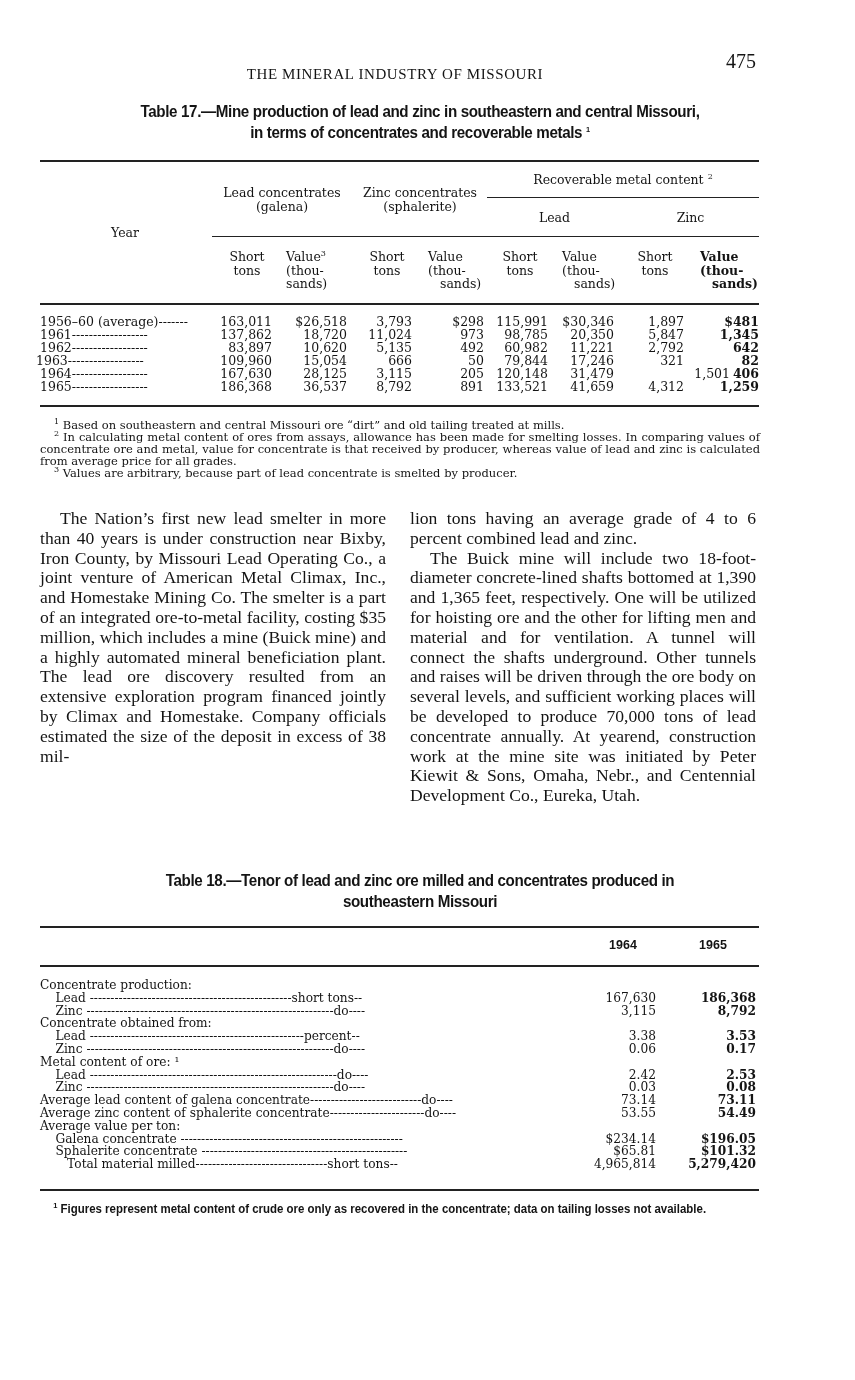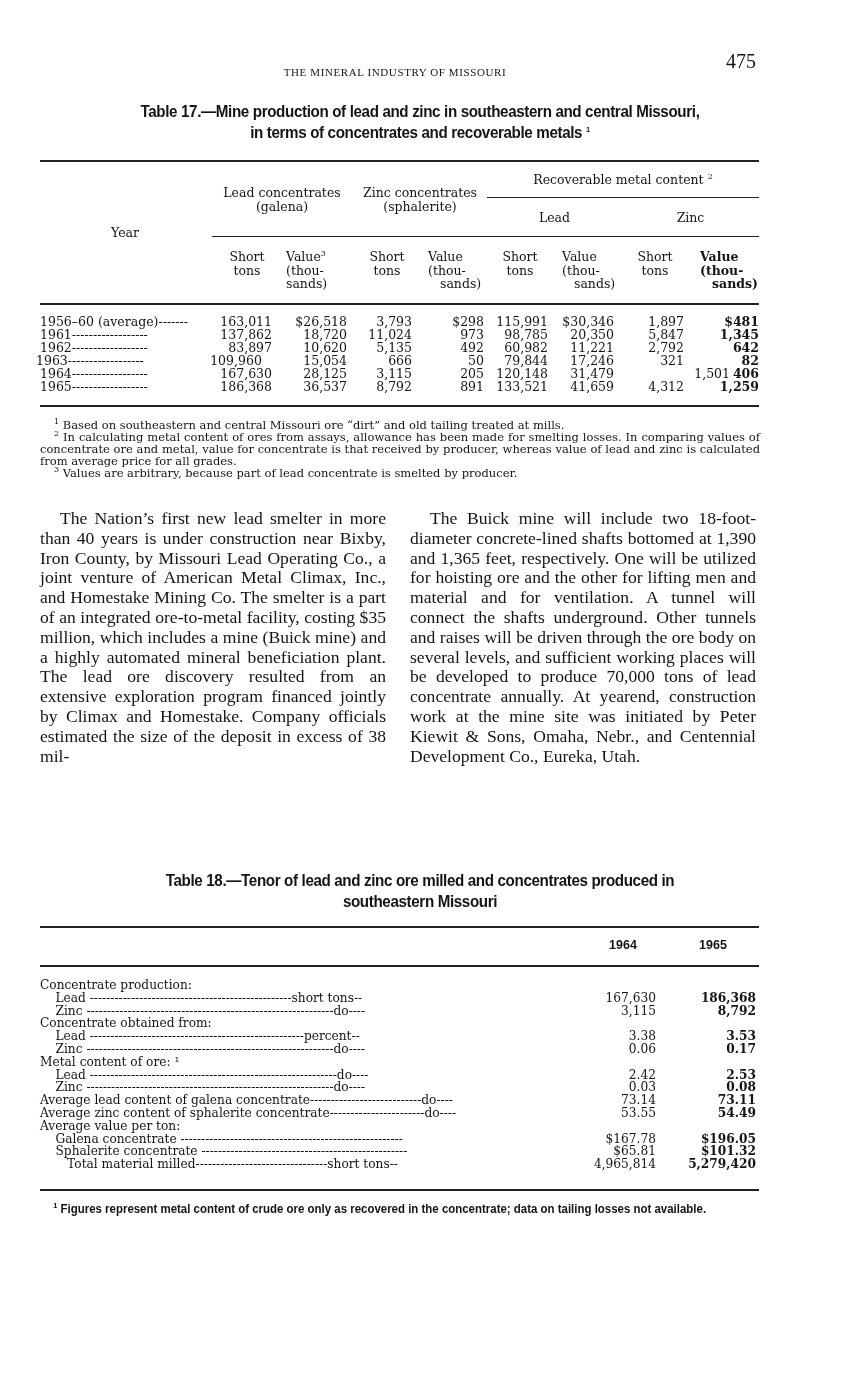--- a/index.html
+++ b/index.html
@@ -1,19 +1,19 @@
 <!DOCTYPE html>
 <html><head>
 <meta charset="utf-8">
 <style>
   html, body { margin: 0; padding: 0; background: #ffffff; }
   body { width: 855px; height: 1380px; position: relative; overflow: hidden; color: #141414;
          font-family: "DejaVu Serif", "Liberation Serif", serif; }
   .abs { position: absolute; }
-  .running-head { left: 0; width: 790px; top: 66px; text-align: center; font-size: 11px; letter-spacing: 0.6px;
+  .running-head { left: 0; width: 790px; top: 66px; text-align: center; font-size: 15px; letter-spacing: 0.6px;
                   font-family: "Liberation Serif", serif; }
   .page-number { left: 726px; top: 50px; font-size: 20px; font-family: "Liberation Serif", serif; }
   .table-title { left: 40px; width: 760px; text-align: center; font-family: "Liberation Sans", sans-serif;
                  font-weight: bold; font-size: 16.5px; line-height: 21px; letter-spacing: -0.4px; transform: scaleX(0.92); transform-origin: center; }
   .rule { position: absolute; background: #222; }
   .hdr { position: absolute; font-size: 12.5px; line-height: 13.5px; text-align: center; font-family: "DejaVu Serif", serif; }
   .cell { position: absolute; font-size: 12.5px; line-height: 13px; font-family: "DejaVu Serif", serif; }
   .num { text-align: right; }
   .fn { position: absolute; left: 40px; width: 720px; font-size: 11.5px; line-height: 12px; font-family: "DejaVu Serif", serif; }
   .body-col { position: absolute; width: 346px; font-family: "Liberation Serif", serif; font-size: 17.6px; line-height: 19.8px; text-align: justify; }
@@ -120,21 +120,21 @@
   <div class="cell num" style="left:200px; width:72px; top:341px;">83,897</div>
   <div class="cell num" style="left:272px; width:75px; top:341px;">10,620</div>
   <div class="cell num" style="left:347px; width:65px; top:341px;">5,135</div>
   <div class="cell num" style="left:412px; width:72px; top:341px;">492</div>
   <div class="cell num" style="left:484px; width:64px; top:341px;">60,982</div>
   <div class="cell num" style="left:548px; width:66px; top:341px;">11,221</div>
   <div class="cell num" style="left:614px; width:70px; top:341px;">2,792</div>
   <div class="cell num bold" style="left:684px; width:75px; top:341px;">642</div>
 
   <div class="cell" style="left:36px; top:354px;text-align:center;">1963------------------</div>
-  <div class="cell num" style="left:200px; width:72px; top:354px;text-align:center;">109,960</div>
+  <div class="cell num" style="left:200px; width:72px; top:354px;">109,960</div>
   <div class="cell num" style="left:272px; width:75px; top:354px;">15,054</div>
   <div class="cell num" style="left:347px; width:65px; top:354px;">666</div>
   <div class="cell num" style="left:412px; width:72px; top:354px;">50</div>
   <div class="cell num" style="left:484px; width:64px; top:354px;">79,844</div>
   <div class="cell num" style="left:548px; width:66px; top:354px;">17,246</div>
   <div class="cell num" style="left:614px; width:70px; top:354px;">321</div>
   <div class="cell num bold" style="left:684px; width:75px; top:354px;">82</div>
 
   <div class="cell" style="left:40px; top:367px;">1964------------------</div>
   <div class="cell num" style="left:200px; width:72px; top:367px;">167,630</div>
@@ -158,20 +158,21 @@
 </div>
 
 <div class="fn" style="top:419px; text-indent:14px;"><sup>1</sup> <span>Based on southeastern and central Missouri ore “dirt” and old tailing treated at mills.</span></div>
 <div class="fn" style="top:431px; text-indent:14px; text-align:justify;"><sup>2</sup> <span>In calculating metal content of ores from assays, allowance has been made for smelting losses. In comparing values of concentrate ore and metal, value for concentrate is that received by producer, whereas value of lead and zinc is calculated from average price for all grades.</span></div>
 <div class="fn" style="top:467px; text-indent:14px;"><sup>3</sup> <span>Values are arbitrary, because part of lead concentrate is smelted by producer.</span></div>
 
 <div class="body-col" style="left:40px; top:509px;">
   <p class="indent">The Nation’s first new lead smelter in more than 40 years is under construction near Bixby, Iron County, by Missouri Lead Operating Co., a joint venture of American Metal Climax, Inc., and Homestake Mining Co. The smelter is a part of an integrated ore-to-metal facility, costing $35 million, which includes a mine (Buick mine) and a highly automated mineral beneficiation plant. The lead ore discovery resulted from an extensive exploration program financed jointly by Climax and Homestake. Company officials estimated the size of the deposit in excess of 38 mil-</p>
 </div>
 <div class="body-col" style="left:410px; top:509px;">
+  <p>lion tons having an average grade of 4 to 6 percent combined lead and zinc.</p>
   <p class="indent">The Buick mine will include two 18-foot-diameter concrete-lined shafts bottomed at 1,390 and 1,365 feet, respectively. One will be utilized for hoisting ore and the other for lifting men and material and for ventilation. A tunnel will connect the shafts underground. Other tunnels and raises will be driven through the ore body on several levels, and sufficient working places will be developed to produce 70,000 tons of lead concentrate annually. At yearend, construction work at the mine site was initiated by Peter Kiewit &amp; Sons, Omaha, Nebr., and Centennial Development Co., Eureka, Utah.</p>
 </div>
 
 <div class="abs table-title" style="top:870px;">
   <div>Table 18.—Tenor of lead and zinc ore milled and concentrates produced in</div>
   <div>southeastern Missouri</div>
 </div>
 
 <div class="rule" style="left:40px; top:926px; width:719px; height:1.5px;"></div>
 <div class="rule" style="left:40px; top:965px; width:719px; height:1.5px;"></div>
@@ -202,21 +203,21 @@
 <div class="t18-val" style="left:556px; top:1081.4px;">0.03</div>
 <div class="t18-val bold" style="left:656px; top:1081.4px;">0.08</div>
 <div class="t18-label" style="top:1094.2px;">Average lead content of galena concentrate---------------------------do----</div>
 <div class="t18-val" style="left:556px; top:1094.2px;">73.14</div>
 <div class="t18-val bold" style="left:656px; top:1094.2px;">73.11</div>
 <div class="t18-label" style="top:1107px;">Average zinc content of sphalerite concentrate-----------------------do----</div>
 <div class="t18-val" style="left:556px; top:1107px;">53.55</div>
 <div class="t18-val bold" style="left:656px; top:1107px;">54.49</div>
 <div class="t18-label" style="top:1119.8px;">Average value per ton:</div>
 <div class="t18-label" style="top:1132.6px;">    Galena concentrate ------------------------------------------------------</div>
-<div class="t18-val" style="left:556px; top:1132.6px;">$167.78</div>
+<div class="t18-val" style="left:556px; top:1132.6px;">$234.14</div>
 <div class="t18-val bold" style="left:656px; top:1132.6px;">$196.05</div>
 <div class="t18-label" style="top:1145.4px;">    Sphalerite concentrate --------------------------------------------------</div>
 <div class="t18-val" style="left:556px; top:1145.4px;">$65.81</div>
 <div class="t18-val bold" style="left:656px; top:1145.4px;">$101.32</div>
 <div class="t18-label" style="top:1158.2px;">       Total material milled--------------------------------short tons--</div>
 <div class="t18-val" style="left:556px; top:1158.2px;">4,965,814</div>
 <div class="t18-val bold" style="left:656px; top:1158.2px;">5,279,420</div>
 
 <div class="fn18" style="top:1202px; text-indent:14px;"><sup>1</sup> <span>Figures represent metal content of crude ore only as recovered in the concentrate; data on tailing losses not available.</span></div>
 

